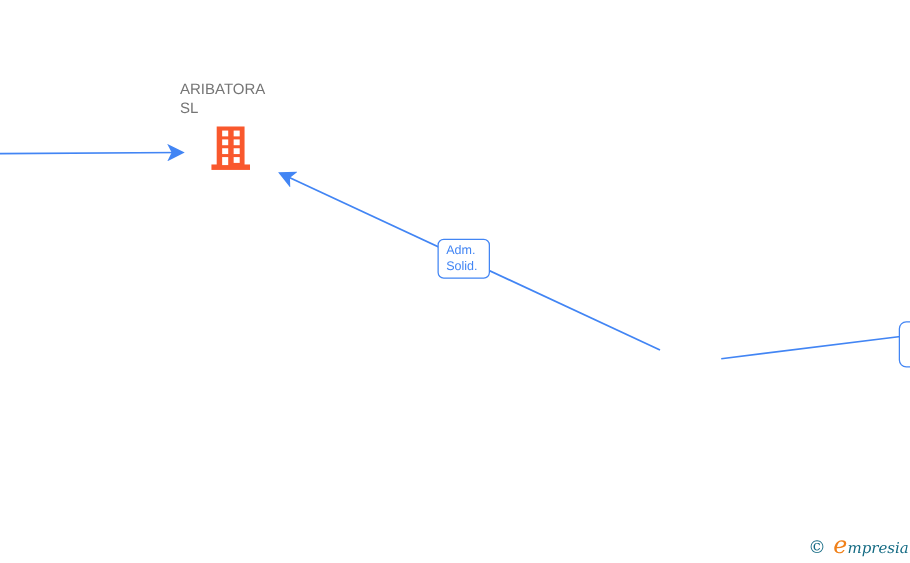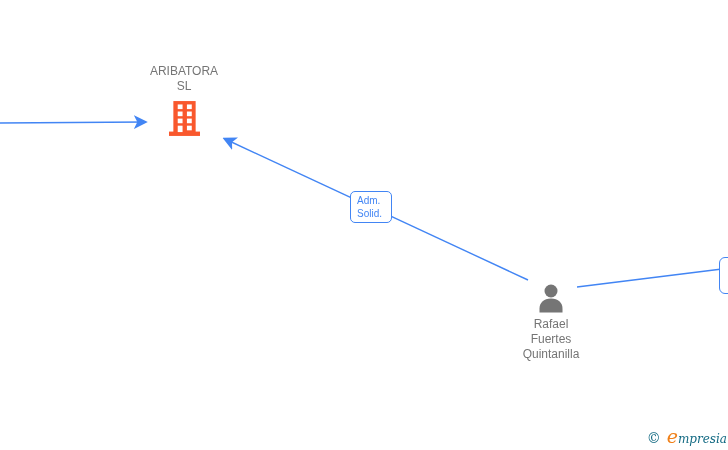--- a/index.html
+++ b/index.html
@@ -29,21 +29,21 @@
     position: absolute;
     display: flex;
     flex-direction: column;
     align-items: center;
     cursor: pointer;
   }
   .node-label {
     font-size: 12px;
     line-height: 15px;
     color: var(--label-gray, #757575);
-    text-align: center;
+    text-align: left;
     width: 100%;
   }
   #node-company { left: 144px; top: 64px; width: 80px; }
   #node-company .icon-wrap { margin-top: 7px; width: 31px; height: 35px; }
   #node-person { left: 516px; top: 284px; width: 70px; }
   #node-person .icon-wrap { width: 30px; height: 29px; margin-bottom: 4px; }
   .icon-wrap svg { display: block; width: 100%; height: 100%; }
 
   .edge-label-box {
     position: absolute;
@@ -121,29 +121,20 @@
         <rect x="9" y="10.8" width="5" height="4.8" fill="#ffffff"></rect>
         <rect x="18.5" y="10.8" width="5" height="4.8" fill="#ffffff"></rect>
         <rect x="9" y="18.1" width="5" height="4.8" fill="#ffffff"></rect>
         <rect x="18.5" y="18.1" width="5" height="4.8" fill="#ffffff"></rect>
         <rect x="9" y="25.4" width="5" height="6.6" fill="#ffffff"></rect>
         <rect x="18.5" y="25.4" width="5" height="4.8" fill="#ffffff"></rect>
       </svg>
     </div>
   </div>
 
-  <div class="node" id="node-person">
-    <div class="icon-wrap">
-      <svg viewBox="0 0 30 29" xmlns="http://www.w3.org/2000/svg">
-        <circle cx="15" cy="7" r="6.5" fill="#757575"></circle>
-        <path d="M15 14.5 C 7.5 14.5 3.5 19 3.5 24.5 L3.5 28.5 L26.5 28.5 L26.5 24.5 C26.5 19 22.5 14.5 15 14.5 Z" fill="#757575"></path>
-      </svg>
-    </div>
-    <div class="node-label">Rafael Fuertes Quintanilla</div>
-  </div>
 
   <div class="edge-label-box">Adm. Solid.</div>
 
   <div class="partial-box"></div>
 
   <div id="watermark">
     <span class="copy">©</span><span class="brand-e">e</span><span class="brand-rest">mpresia</span>
   </div>
 
 </div>

